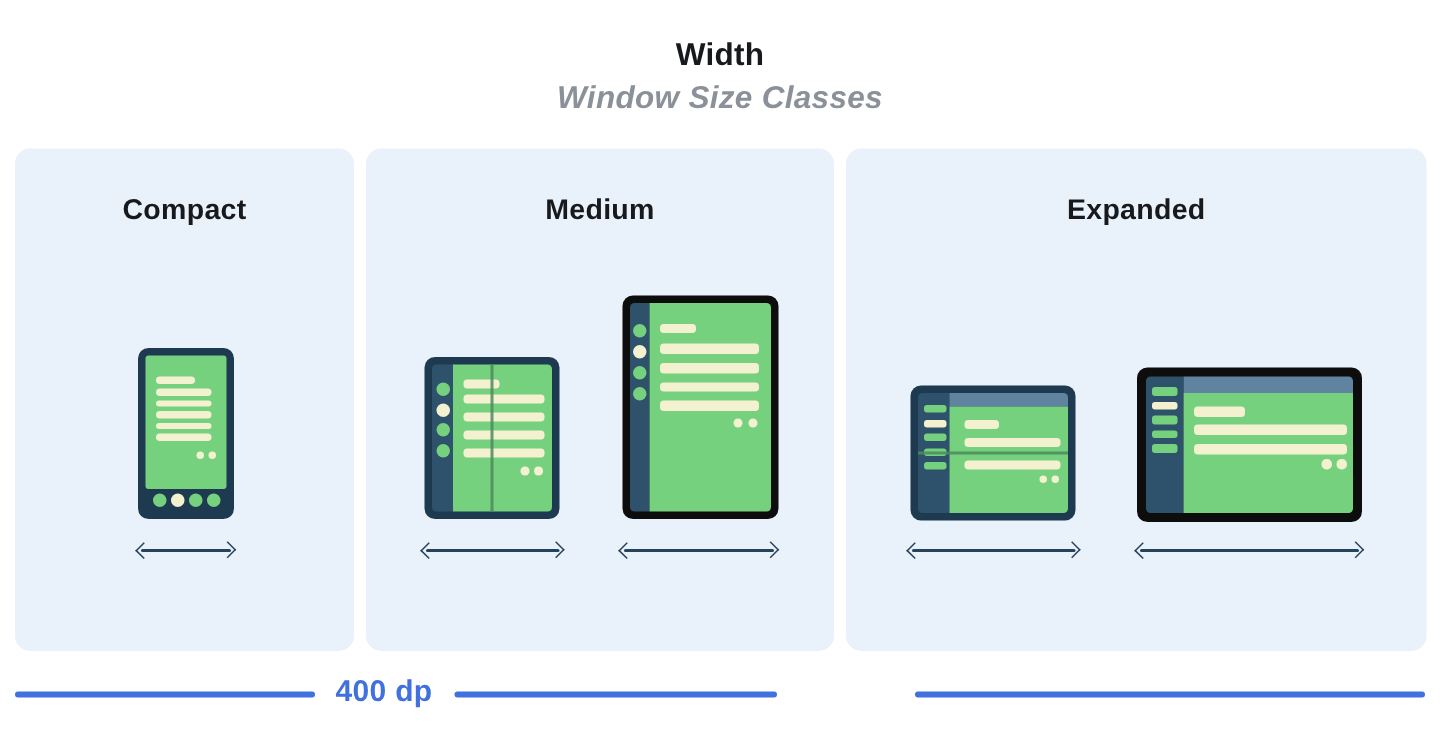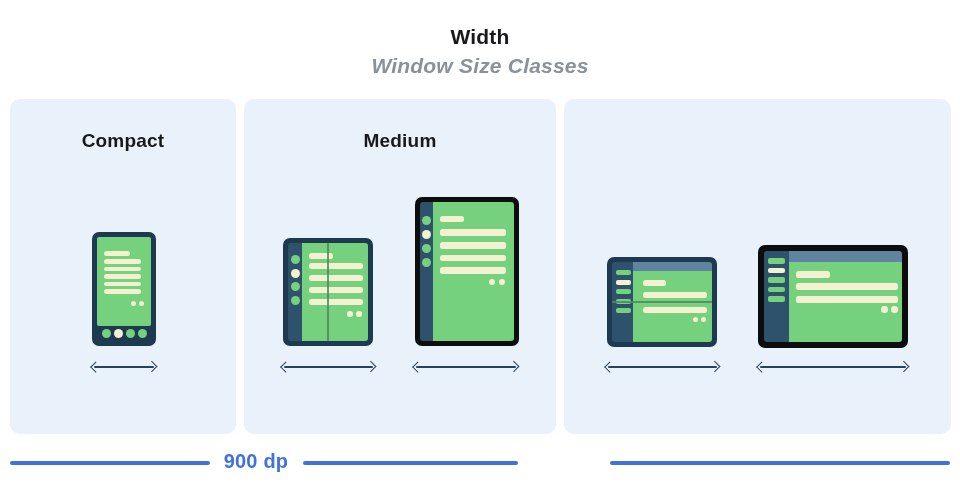--- a/index.html
+++ b/index.html
@@ -142,20 +142,21 @@
     </div>
 
     <div class="arrow" style="left:169px; top:262px; width:106px;">
       <span class="hl"></span>
       <span class="shaft"></span>
       <span class="hr"></span>
     </div>
   </section>
 
   <section class="panel panel-expanded">
+    <div class="panel-title">Expanded</div>
 
     <div class="device frame-navy" style="left:43px; top:158px; width:110px; height:90px;">
       <div class="rail" style="left:5px; top:5px; width:21px; height:80px;">
         <div class="gbar" style="left:4px; top:8px;  width:15px; height:5px; background:var(--screen-green);"></div>
         <div class="gbar" style="left:4px; top:17.5px; width:15px; height:5px; background:var(--line-cream);"></div>
         <div class="gbar" style="left:4px; top:27px; width:15px; height:5px; background:var(--screen-green);"></div>
         <div class="gbar" style="left:4px; top:36.5px; width:15px; height:5px; background:var(--screen-green);"></div>
         <div class="gbar" style="left:4px; top:46px; width:15px; height:5px; background:var(--screen-green);"></div>
       </div>
       <div class="appbar" style="left:26px; top:5px; width:79px; height:9px; border-radius:0 3px 0 0;"></div>
@@ -194,17 +195,17 @@
     </div>
 
     <div class="arrow" style="left:193px; top:262px; width:152px;">
       <span class="hl"></span>
       <span class="shaft"></span>
       <span class="hr"></span>
     </div>
   </section>
 
   <div class="axis-seg" style="left:10px;  width:200px;"></div>
-  <div class="axis-label" style="left:206px;">900 dp</div>
+  <div class="axis-label" style="left:206px;">400 dp</div>
   <div class="axis-seg" style="left:303px; width:215px;"></div>
   <div class="axis-seg" style="left:610px; width:340px;"></div>
 
 </div>
 
 </body></html>

